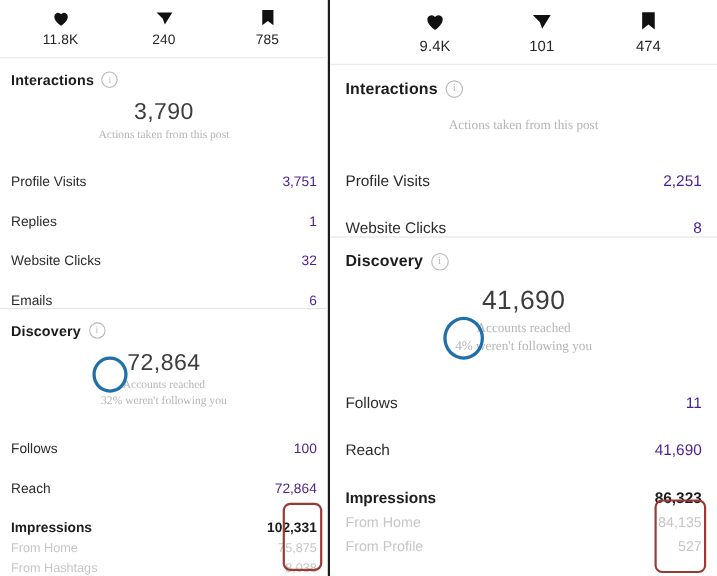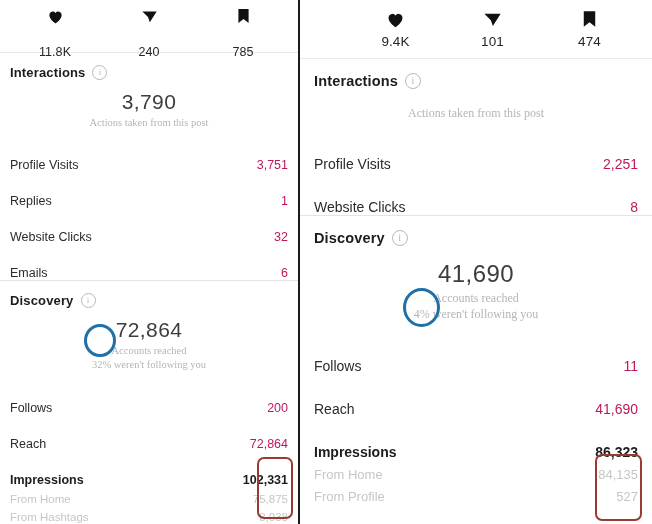--- a/index.html
+++ b/index.html
@@ -13,21 +13,21 @@
   .panel.left{width:300px;border-right:2px solid #1b1b1b;}
   .panel.right{width:352px;}
 
   
   .iconbar{display:flex;align-items:flex-start;box-sizing:border-box;}
   .panel.left .iconbar{height:52px;padding:6px 8px 0 8px;}
   .panel.right .iconbar{height:58px;padding:8px 14px 0 14px;margin-left:33px;}
   .iconcell{flex:1;display:flex;flex-direction:column;align-items:center;justify-content:flex-start;}
   .iconcell .glyph{height:20px;display:flex;align-items:center;justify-content:center;color:#111;}
   .panel.right .iconcell .glyph{height:22px;}
-  .iconcell .cnt{margin-top:19px;color:#262626;font-size:12.5px;letter-spacing:.1px;}
+  .iconcell .cnt{margin-top:3px;color:#262626;font-size:12.5px;letter-spacing:.1px;}
   .panel.right .iconcell .cnt{font-size:13.5px;margin-top:4px;}
 
   .sep{height:1px;background:#e9e9e9;width:100%;}
   .sep.thick{height:1px;background:#e4e4e4;}
 
   
   .section{box-sizing:border-box;}
   .panel.left .section{padding:0 10px;}
   .panel.right .section{padding:0 14px;}
 
@@ -50,21 +50,21 @@
   .hero-sub{color:#b5b5b5;line-height:1.35;margin-top:2px;font-family:Liberation Serif, serif;}
   .panel.left .hero-sub{font-size:10.5px;}
   .panel.right .hero-sub{font-size:12px;}
 
   
   .rows{}
   .row{display:flex;align-items:flex-end;justify-content:space-between;}
   .panel.left .row{height:36px;font-size:12.5px;}
   .panel.right .row{height:43px;font-size:14px;}
   .row .lab{color:#2b2b2b;}
-  .row .val{color:#be185d;}
+  .row .val{color:#4c1d95;}
   .row.bold .lab,.row.bold .val{font-weight:bold;color:#1c1c1c;}
   .row.sub{color:#c4c4c4;}
   .panel.left .row.sub{height:18px;font-size:11.5px;}
   .panel.right .row.sub{height:22px;font-size:13px;}
   .row.sub .lab,.row.sub .val{color:#c6c6c6;}
 
   
   .annot-circle{position:absolute;border:3px solid #1f6fa8;border-radius:50%;
      box-sizing:border-box;pointer-events:none;}
   .annot-box{position:absolute;border:2.5px solid #9b3a34;border-radius:7px;
@@ -148,21 +148,21 @@
           <div>Accounts reached</div>
           <div>
             <span>32%</span>
             <span>weren't following you</span>
           </div>
         </div>
       </div>
       <div class="rows">
         <div class="row">
           <span class="lab">Follows</span>
-          <span class="val">200</span>
+          <span class="val">100</span>
         </div>
         <div class="row">
           <span class="lab">Reach</span>
           <span class="val">72,864</span>
         </div>
         <div class="row bold">
           <span class="lab">Impressions</span>
           <span class="val">102,331</span>
         </div>
         <div class="row sub">

